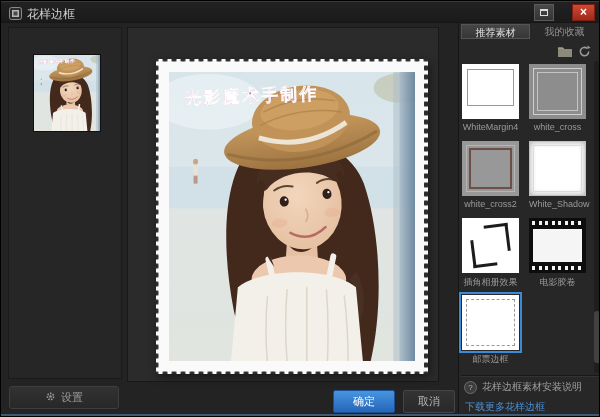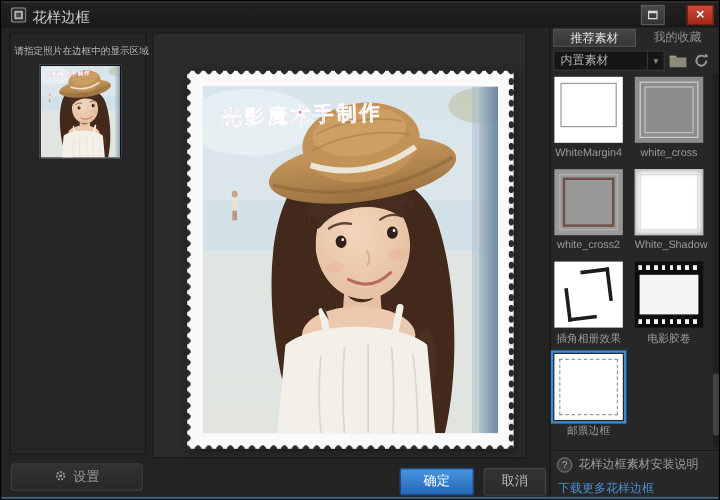--- a/index.html
+++ b/index.html
@@ -138,21 +138,20 @@
         </svg>
     </span>
     <span class="win-title">花样边框</span>
     <div class="btn-max">
         <span class="glyph"></span>
       </div>
     <div class="btn-close"><span>×</span></div>
   </div>
 
   <div class="sidebar">
-    <div class="instruction">请指定照片在边框中的显示区域</div>
     <div class="source-thumb">
       <svg width="68" height="78" viewBox="0 0 250 290" preserveAspectRatio="none">
           <use href="#scene"></use>
         </svg>
     </div>
   </div>
 
   <div class="settings-btn">
     <span>
       <svg width="11" height="11" viewBox="0 0 12 12">
@@ -236,24 +235,20 @@
           <use href="#scene"></use>
         </svg>
       </div>
     </div>
   </div>
 
   <div class="panel">
     <div class="tab tab-favorites">我的收藏</div>
     <div class="tab tab-materials active">推荐素材</div>
 
-    <div class="source-select">
-      <span>内置素材</span>
-      <span class="select-arrow">▾</span>
-    </div>
     <span class="icon-btn folder-btn">
       <svg width="16" height="12" viewBox="0 0 16 12">
           <path d="M1 1.5 L6 1.5 L7.5 3 L15 3 L15 11 L1 11 Z" fill="#8d8a79"></path>
           <path d="M1 1.5 L5.5 1.5 L7 3 L1 3 Z" fill="#a09d8a"></path>
         </svg>
     </span>
     <span class="icon-btn refresh-btn">
       <svg width="13" height="13" viewBox="0 0 14 14">
           <path d="M11.5 7 a4.5 4.5 0 1 1 -1.6 -3.4" fill="none" stroke="#9a9a9a" stroke-width="1.7"></path>
           <path d="M10.3 0.6 L10 4.4 L13.5 3 Z" fill="#9a9a9a"></path>

